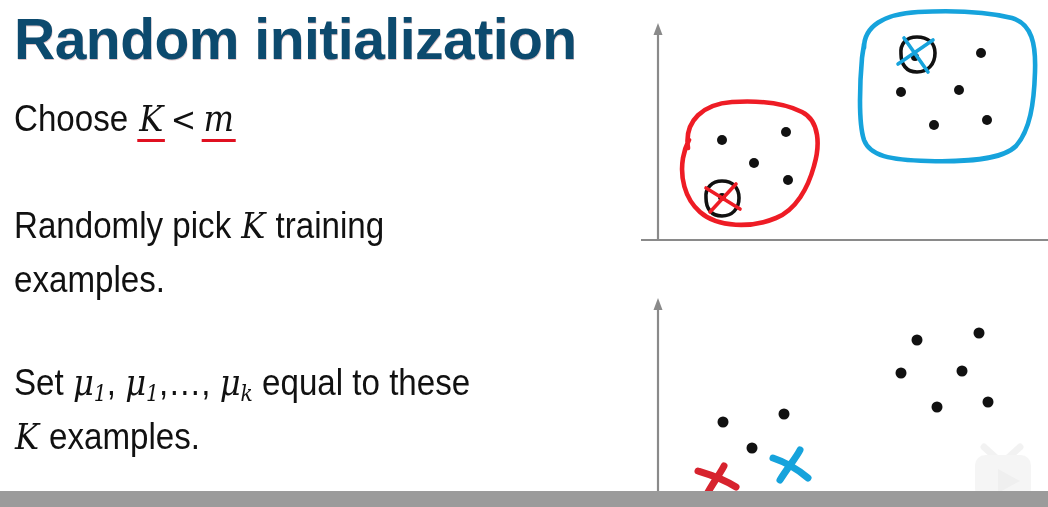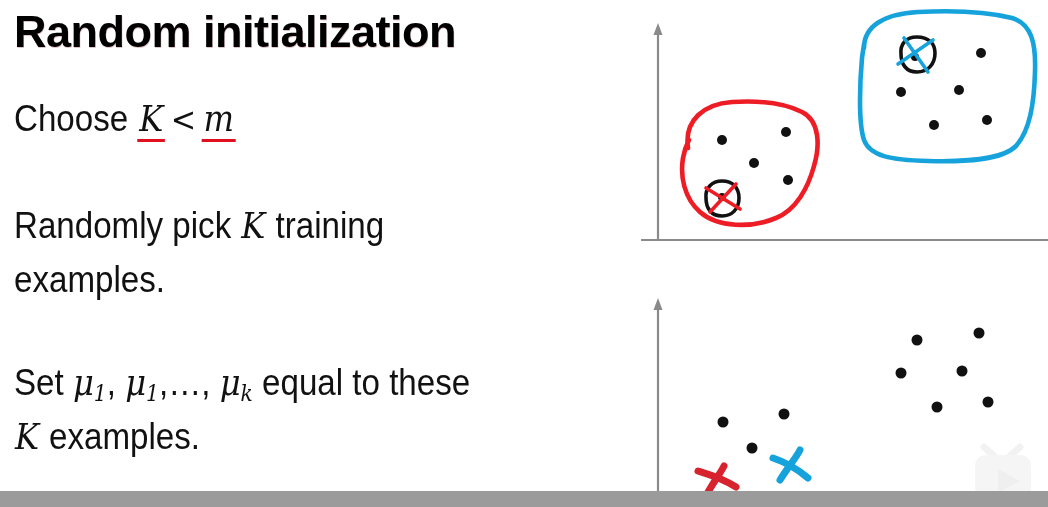--- a/index.html
+++ b/index.html
@@ -21,24 +21,24 @@
     position: absolute;
     left: 0;
     top: 0;
     width: 640px;
     height: 507px;
   }
   .slide-title {
     position: absolute;
     left: 14px;
     top: 6px;
-    font-size: 45px;
+    font-size: 57px;
     font-weight: bold;
     letter-spacing: -0.5px;
-    color: #000000;
+    color: #0c4a6e;
     white-space: nowrap;
     text-shadow: 0.5px 0.5px 0 rgba(120,20,30,0.25);
   }
   .body-line {
     position: absolute;
     left: 14px;
     color: #111111;
     font-size: 36px;
     font-weight: 400;
     white-space: nowrap;

